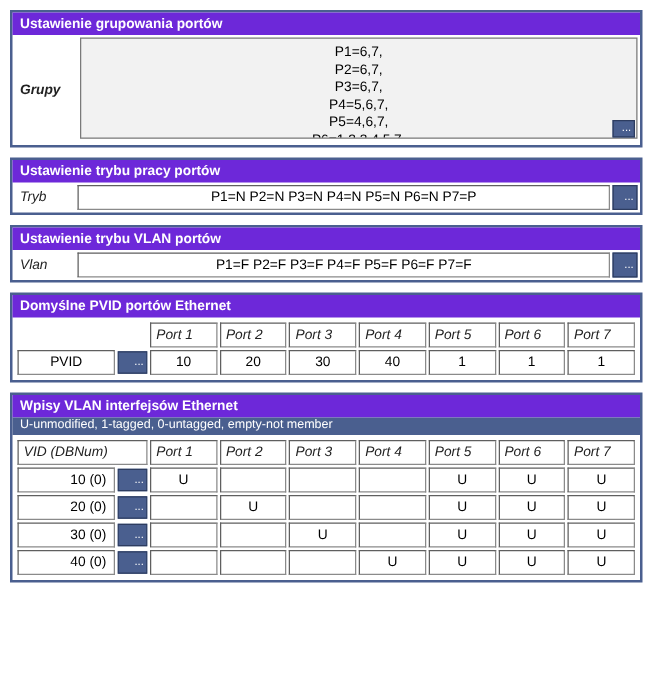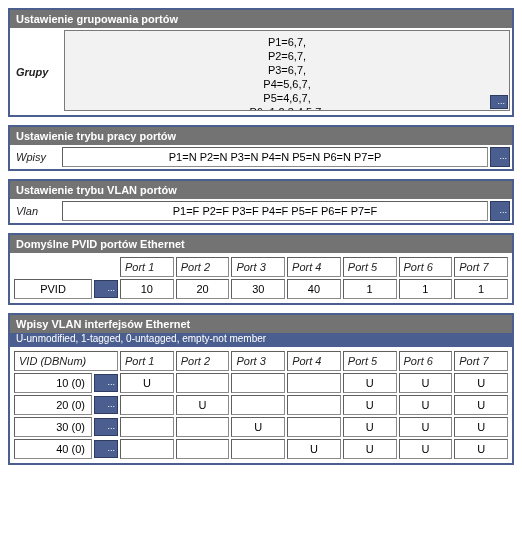--- a/index.html
+++ b/index.html
@@ -10,21 +10,21 @@
     font-size: 11px;
     background: #ffffff;
     width: 522px;
   }
   .panel {
     border: 2px solid #4a5f8f;
     margin-bottom: 8px;
     background: #ffffff;
   }
   .panel-header {
-    background: #737373;
+    background: #6d28d9;
     color: #ffffff;
     font-weight: bold;
     padding: 3px 6px;
     font-size: 11px;
   }
   .panel-subheader {
     background: #4a5f8f;
     color: #ffffff;
     font-weight: normal;
     padding: 0 6px 3px 6px;
@@ -167,21 +167,21 @@
 P7=1,2,3,4,5,6,</textarea>
         <div class="corner-btn">...</div>
       </div>
     </div>
   </div>
 </div>
 
 <div class="panel">
   <div class="panel-header">Ustawienie trybu pracy portów</div>
   <div class="mode-row">
-    <div class="mode-label">Wpisy</div>
+    <div class="mode-label">Tryb</div>
     <div class="mode-value">P1=N P2=N P3=N P4=N P5=N P6=N P7=P</div>
     <div class="mode-btn">...</div>
   </div>
 </div>
 
 <div class="panel">
   <div class="panel-header">Ustawienie trybu VLAN portów</div>
   <div class="mode-row">
     <div class="mode-label">Vlan</div>
     <div class="mode-value">P1=F P2=F P3=F P4=F P5=F P6=F P7=F</div>

